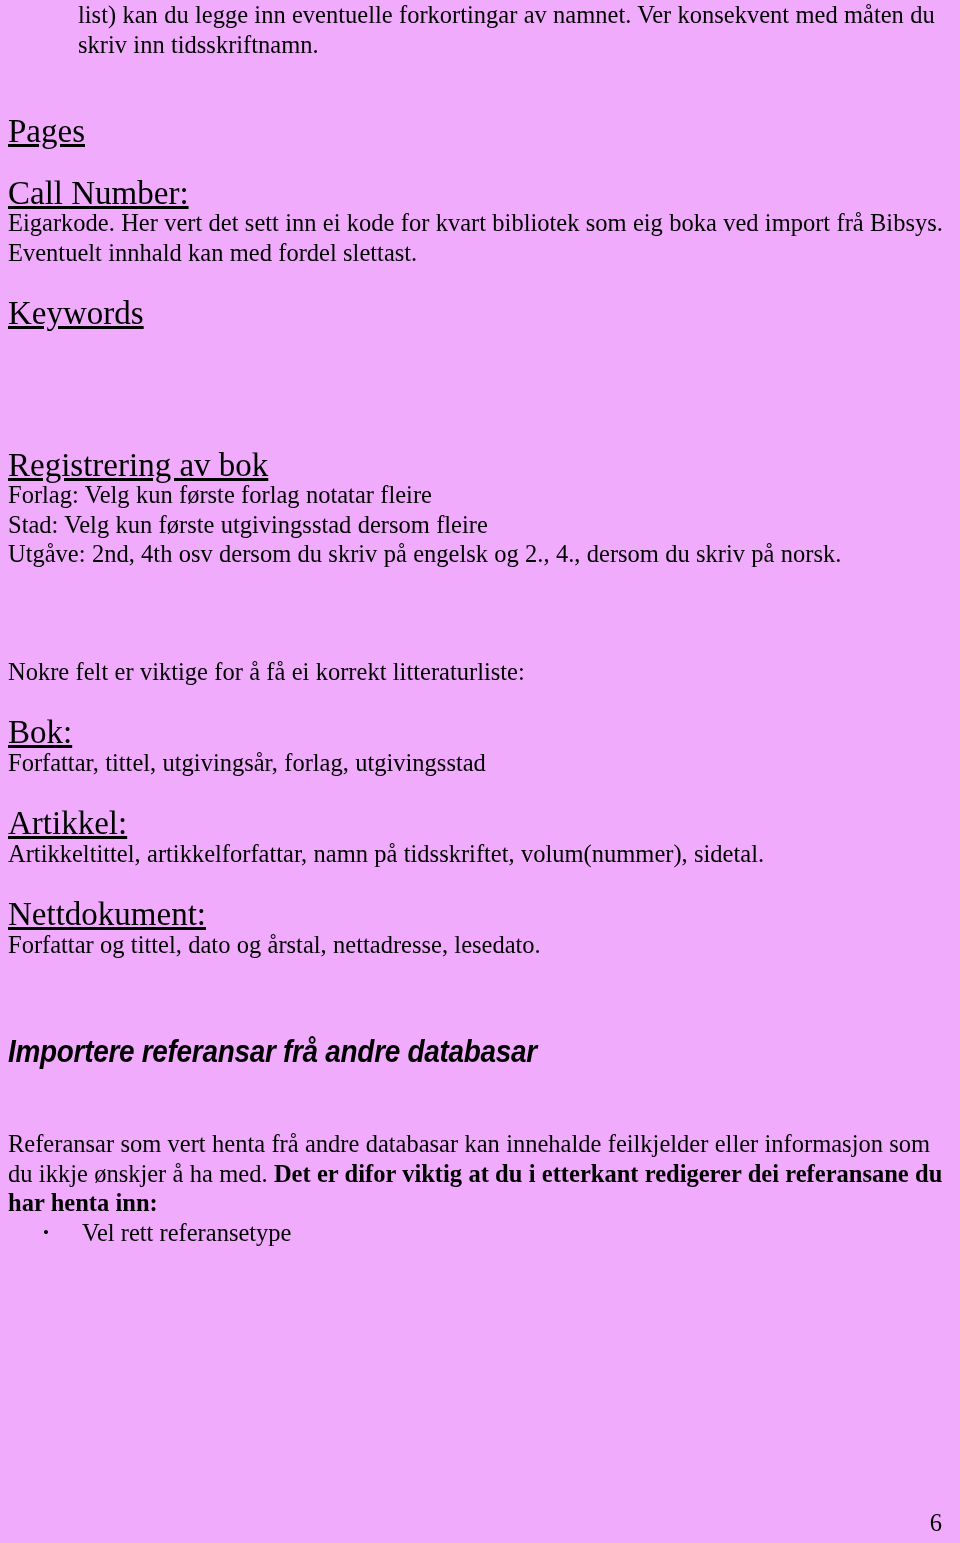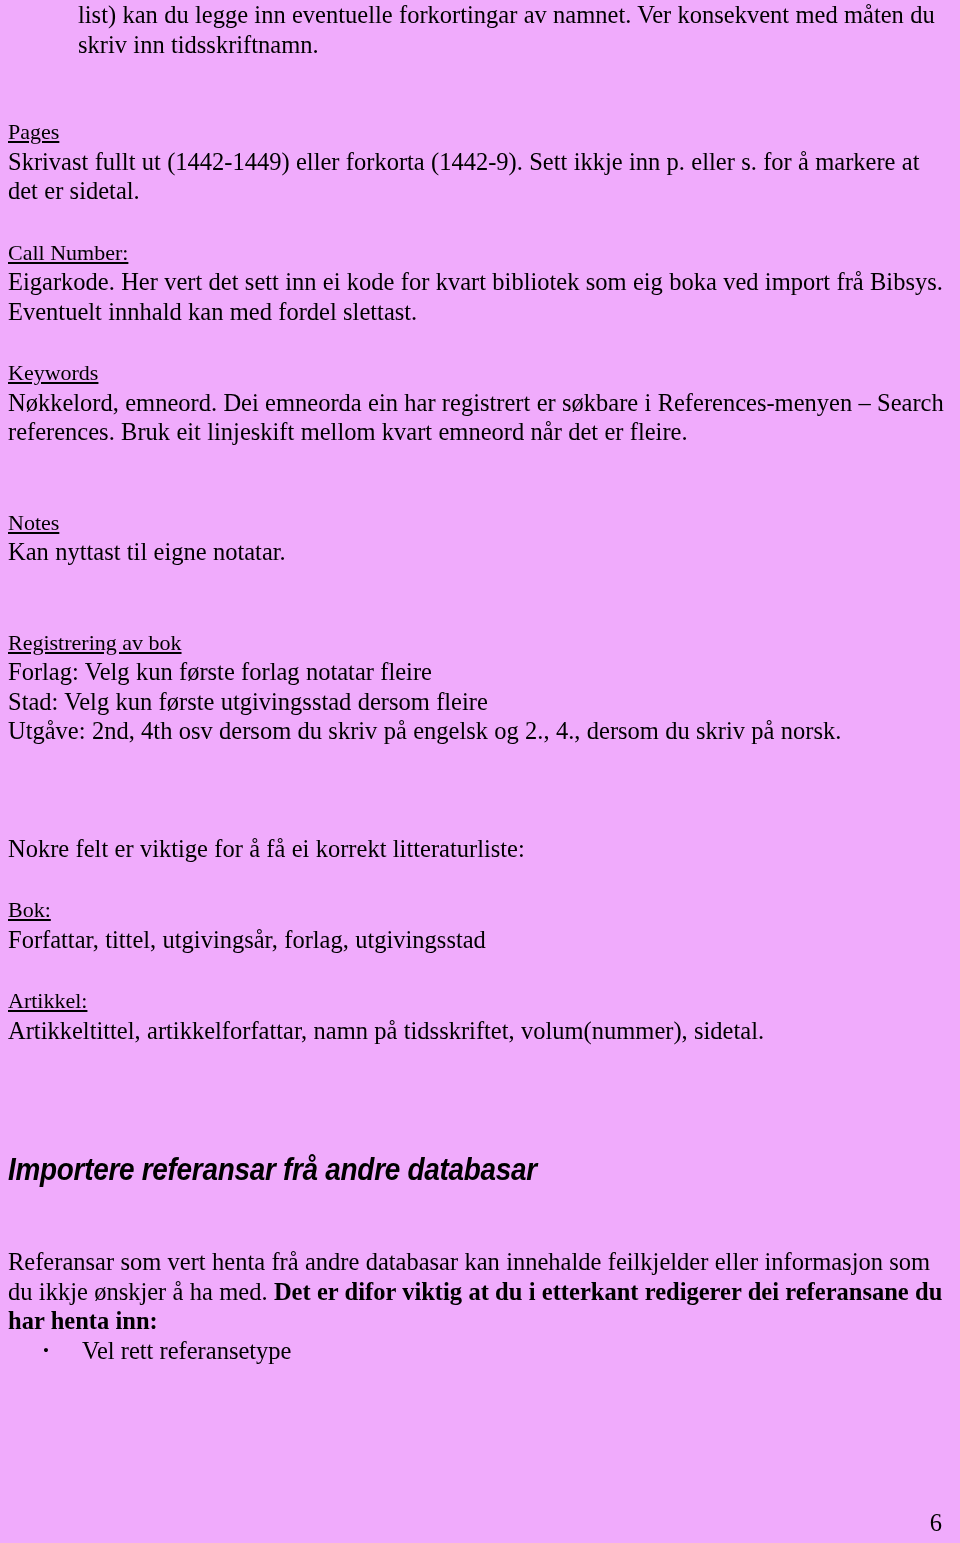--- a/index.html
+++ b/index.html
@@ -32,21 +32,21 @@
     margin: 0;
     text-align: left;
     word-spacing: 0.2px;
   }
   
   .para-indent {
     margin-left: 70px;
     width: 872px;
   }
   .heading-u {
-    font-size: 22px;
+    font-size: 33px;
     line-height: 29.5px;
     margin: 0;
     text-decoration: underline;
     text-underline-offset: 2px;
   }
   .gap-sm { height: 29px; }
   .gap-md { height: 32px; }
   .gap-lg { height: 58px; }
   .gap-xl { height: 74px; }
   .gap-xxl { height: 88px; }
@@ -94,46 +94,40 @@
 
 <div class="page">
   <div class="content">
 
     <p class="para para-indent">list) kan du legge inn eventuelle forkortingar av namnet. Ver konsekvent med måten du skriv inn tidsskriftnamn.</p>
 
     <div class="gap-lg"></div>
 
     <div>
       <div class="heading-u">Pages</div>
-      <p class="para">Skrivast fullt ut (1442-1449) eller forkorta (1442-9). Sett ikkje inn p. eller s. for å markere at det er sidetal.</p>
     </div>
 
     <div class="gap-md"></div>
 
     <div>
       <div class="heading-u">Call Number:</div>
       <p class="para">Eigarkode. Her vert det sett inn ei kode for kvart bibliotek som eig boka ved import frå Bibsys. Eventuelt innhald kan med fordel slettast.</p>
     </div>
 
     <div class="gap-md"></div>
 
     <div>
       <div class="heading-u">Keywords</div>
-      <p class="para">Nøkkelord, emneord. Dei emneorda ein har registrert er søkbare i References-menyen – Search references. Bruk eit linjeskift mellom kvart emneord når det er fleire.</p>
     </div>
 
     <div class="gap-md"></div>
 
 
     <div class="gap-sm"></div>
 
-    <div>
-      <div class="heading-u">Notes</div>
-      <p class="para">Kan nyttast til eigne notatar.</p>
-    </div>
 
     <div class="gap-sm"></div>
 
 
     <div class="gap-md"></div>
 
     <div>
       <div class="heading-u">Registrering av bok</div>
       <p class="para"><span class="italic">Forlag</span><span>: </span><span>Velg kun første forlag notatar fleire</span></p>
       <p class="para"><span class="italic">Stad</span><span>: </span><span>Velg kun første utgivingsstad dersom fleire</span></p>
@@ -153,20 +147,24 @@
 
     <div class="gap-md"></div>
 
     <div>
       <div class="heading-u">Artikkel:</div>
       <p class="para">Artikkeltittel, artikkelforfattar, namn på tidsskriftet, volum(nummer), sidetal.</p>
     </div>
 
     <div class="gap-md"></div>
 
+    <div>
+      <div class="heading-u">Nettdokument:</div>
+      <p class="para">Forfattar og tittel, dato og årstal, nettadresse, lesedato.</p>
+    </div>
 
     <div class="gap-xl"></div>
 
     <h2 class="section-heading">Importere referansar frå andre databasar</h2>
 
     <div class="gap-lg"></div>
 
     <p class="para"><span>Referansar som vert henta frå andre databasar kan innehalde feilkjelder eller informasjon som du ikkje ønskjer å ha med. </span><span class="bold">Det er difor viktig at du i etterkant redigerer dei referansane du har henta inn:</span></p>
 
     <ul class="bullets">

